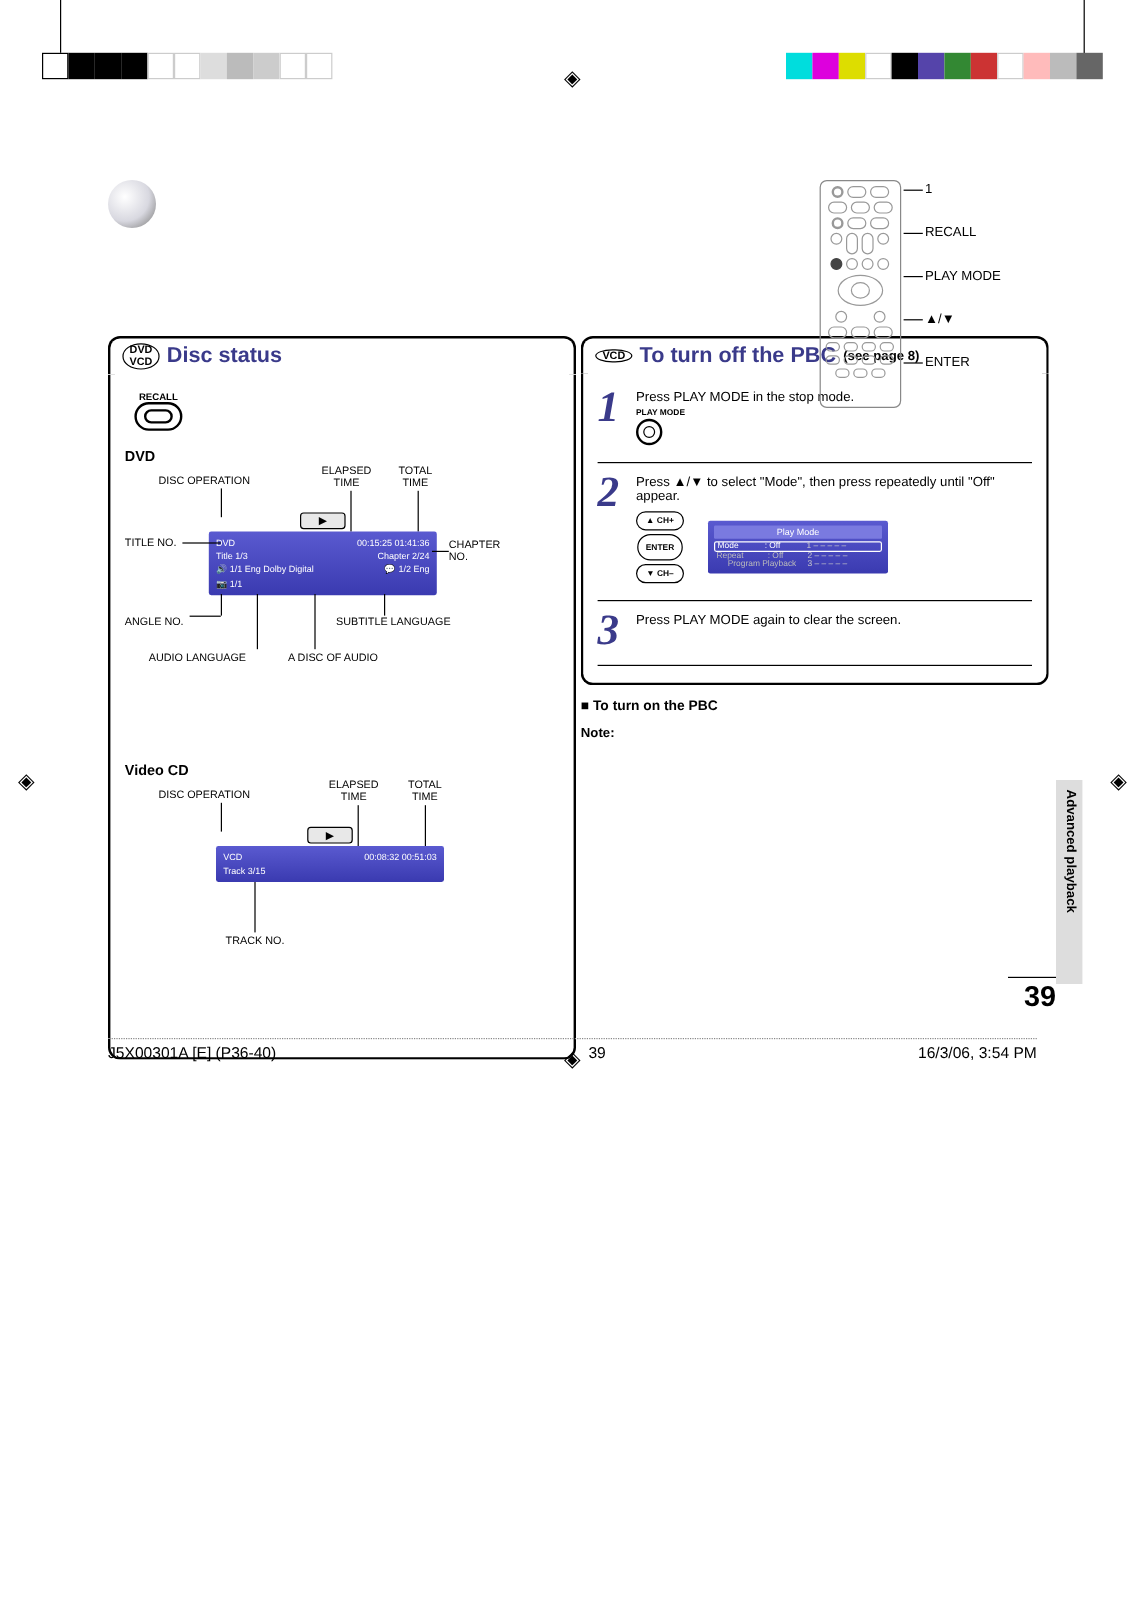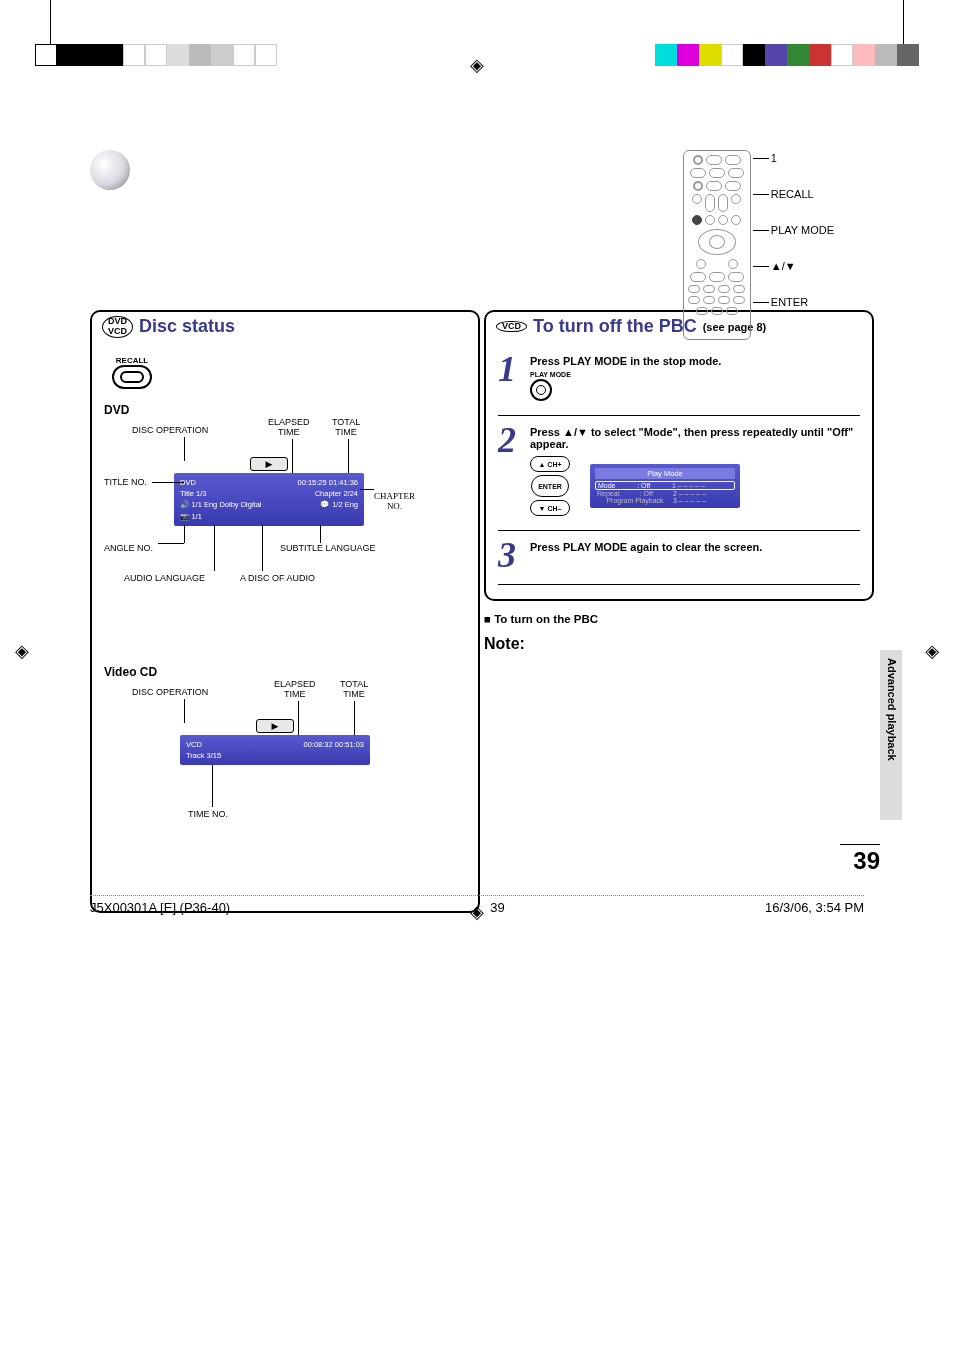--- a/index.html
+++ b/index.html
@@ -28,21 +28,21 @@
   .remote-btn.sm { width: 12px; height: 8px; }
   .remote-btn.round { border-radius: 50%; width: 10px; height: 10px; }
   .remote-btn.dark { background: #444; border-color: #444; }
   .remote-dpad { width: 44px; height: 28px; position: relative; display: flex; align-items: center; justify-content: center; }
   .remote-dpad-ring { width: 38px; height: 26px; border: 1px solid #999; border-radius: 50%; display: flex; align-items: center; justify-content: center; }
   .remote-dpad-center { width: 16px; height: 14px; border: 1px solid #999; border-radius: 50%; }
   .remote-labels { display: flex; flex-direction: column; font-size: 11px; margin-left: 20px; gap: 24px; padding-top: 2px; }
   .remote-labels div { position: relative; }
   .remote-labels div::before { content: ""; position: absolute; left: -18px; top: 50%; width: 16px; height: 1px; background: #000; }
   
-  .columns { display: flex; gap: 4px; margin-top: 120px; }
+  .columns { display: flex; gap: 4px; margin-top: 90px; }
   .column { flex: 1; }
   
   .section-header { border: 2px solid #000; border-radius: 10px 10px 0 0; border-bottom: none; padding: 4px 10px; display: flex; align-items: center; gap: 6px; }
   .section-header-title { font-size: 18px; font-weight: bold; color: #3a3a8a; }
   .section-header-sub { font-size: 11px; font-weight: bold; }
   .section-body { border-left: 2px solid #000; border-right: 2px solid #000; border-bottom: 2px solid #000; border-radius: 0 0 10px 10px; padding: 14px 12px; font-size: 11px; }
   
   .badge-oval { border: 1px solid #000; border-radius: 50%; padding: 0 5px; font-size: 9px; font-weight: bold; line-height: 1.1; display: inline-flex; flex-direction: column; align-items: center; text-align: center; }
   
   .intro-text { font-weight: bold; font-size: 11.5px; line-height: 1.35; margin-bottom: 10px; }
@@ -58,40 +58,40 @@
   .osd-box { background: linear-gradient(#5a5ad0, #3a3ab0); color: #fff; font-size: 7.5px; padding: 4px 6px; border-radius: 2px; width: 190px; margin: 0 auto; line-height: 1.5; position: relative; }
   .osd-box2 { width: 190px; }
   .osd-play { width: 38px; height: 14px; background: #e8e8e8; border: 1px solid #000; border-radius: 3px; display: flex; align-items: center; justify-content: center; margin: 0 auto 2px auto; font-size: 9px; color: #000; }
   .osd-line { display: flex; justify-content: space-between; }
   .callout-line { position: absolute; background: #000; }
   .cl-label { position: absolute; font-size: 9px; white-space: nowrap; }
   
   .step { display: flex; gap: 8px; margin-bottom: 14px; }
   .step-num { font-family: "Times New Roman", serif; font-weight: bold; font-style: italic; font-size: 36px; color: #3a3a8a; line-height: 0.8; width: 24px; flex-shrink: 0; }
   .step-body { flex: 1; font-size: 11px; }
-  .step-body b { font-weight: bold; }
+  .step-body b { font-weight: normal; }
   
   .play-mode-fig { margin-top: 4px; }
   .play-mode-label { font-size: 7px; font-weight: bold; }
   .play-mode-btn { width: 22px; height: 22px; border: 2px solid #000; border-radius: 50%; display: flex; align-items: center; justify-content: center; margin-top: 1px; }
   .play-mode-inner { width: 10px; height: 10px; border: 1.5px solid #000; border-radius: 50%; }
   
   .dpad-fig { display: flex; gap: 20px; align-items: center; margin-top: 6px; }
   .dpad-col { display: flex; flex-direction: column; gap: 3px; align-items: center; }
   .dpad-arrow-btn { width: 40px; height: 16px; border: 1.5px solid #000; border-radius: 10px; display: flex; align-items: center; justify-content: center; font-size: 7px; font-weight: bold; gap: 2px; }
   .enter-btn { width: 38px; height: 22px; border: 1.5px solid #000; border-radius: 11px; display: flex; align-items: center; justify-content: center; font-size: 7px; font-weight: bold; }
   .mode-osd { background: linear-gradient(#5a5ad0, #3a3ab0); color: #fff; font-size: 7px; padding: 4px 5px; border-radius: 2px; width: 150px; }
   .mode-osd-title { background: #7a7ae0; text-align: center; font-size: 7.5px; padding: 1px 0; margin-bottom: 2px; border-radius: 1px; }
   .mode-osd-row { display: flex; justify-content: space-between; padding: 0 2px; }
   .mode-osd-row.boxed { border: 1px solid #fff; border-radius: 2px; }
   .mode-osd-col-r { text-align: left; width: 60px; color: #ccc; }
   
   .sub-section-title { font-weight: bold; font-size: 11.5px; margin: 6px 0; }
   .body-text { font-size: 11px; line-height: 1.4; }
-  .note-label { font-weight: bold; font-size: 16px; margin-top: 10px; }
+  .note-label { font-weight: bold; font-size: 11px; margin-top: 10px; }
   
   .side-tab { position: absolute; right: 52px; top: 590px; width: 22px; height: 170px; background: #ddd; }
   .side-tab-text { position: absolute; right: 56px; top: 598px; writing-mode: vertical-rl; font-size: 11px; font-weight: bold; }
   
   .page-num { position: absolute; right: 74px; bottom: 78px; font-size: 24px; font-weight: bold; border-top: 1.5px solid #000; padding-top: 2px; width: 40px; text-align: right; }
   
   .footer { position: absolute; bottom: 38px; left: 90px; right: 90px; display: flex; justify-content: space-between; font-size: 13px; border-top: 1px dotted #888; padding-top: 4px; }
   .crop-bottom { position: absolute; bottom: 30px; left: 50%; transform: translateX(-50%); font-size: 18px; }
   .crop-lines-v { position: absolute; width: 1px; height: 46px; background: #000; }
 </style>
@@ -256,21 +256,21 @@
                 </div>
               <div class="osd-line">
                   <span>📷 <span>1/1</span></span>
                   <span></span>
                 </div>
             </div>
           </div>
 
           <div class="cl-label" style="top:52px;left:0;">TITLE NO.</div>
           <div class="callout-line" style="top:57px;left:48px;width:32px;height:1px;"></div>
-          <div class="cl-label" style="top:66px;left:270px;white-space:pre;text-align:center;font-family:Liberation Serif, serif;">CHAPTER
+          <div class="cl-label" style="top:54px;left:270px;white-space:pre;text-align:left;">CHAPTER
 NO.</div>
           <div class="callout-line" style="top:64px;left:256px;width:14px;height:1px;"></div>
 
           <div class="cl-label" style="top:118px;left:0;">ANGLE NO.</div>
           <div class="callout-line" style="top:100px;left:80px;width:1px;height:18px;"></div>
           <div class="callout-line" style="top:118px;left:54px;width:26px;height:1px;"></div>
           <div class="cl-label" style="top:118px;left:176px;">SUBTITLE LANGUAGE</div>
           <div class="callout-line" style="top:100px;left:216px;width:1px;height:18px;"></div>
 
           <div class="cl-label" style="top:148px;left:20px;">AUDIO LANGUAGE</div>
@@ -297,21 +297,21 @@
                   <span>VCD</span>
                   <span>00:08:32   00:51:03</span>
                 </div>
               <div class="osd-line">
                   <span>Track  3/15</span>
                   <span></span>
                 </div>
             </div>
           </div>
           <div class="callout-line" style="top:78px;left:108px;width:1px;height:42px;"></div>
-          <div class="cl-label" style="top:122px;left:84px;">TIME NO.</div>
+          <div class="cl-label" style="top:122px;left:84px;">TRACK NO.</div>
         </div>
       </div>
     </div>
 
     <div class="column">
       <div class="section-header">
         <span class="badge-oval">
             <span>VCD</span>
           </span>
         <span class="section-header-title">To turn off the PBC</span>

